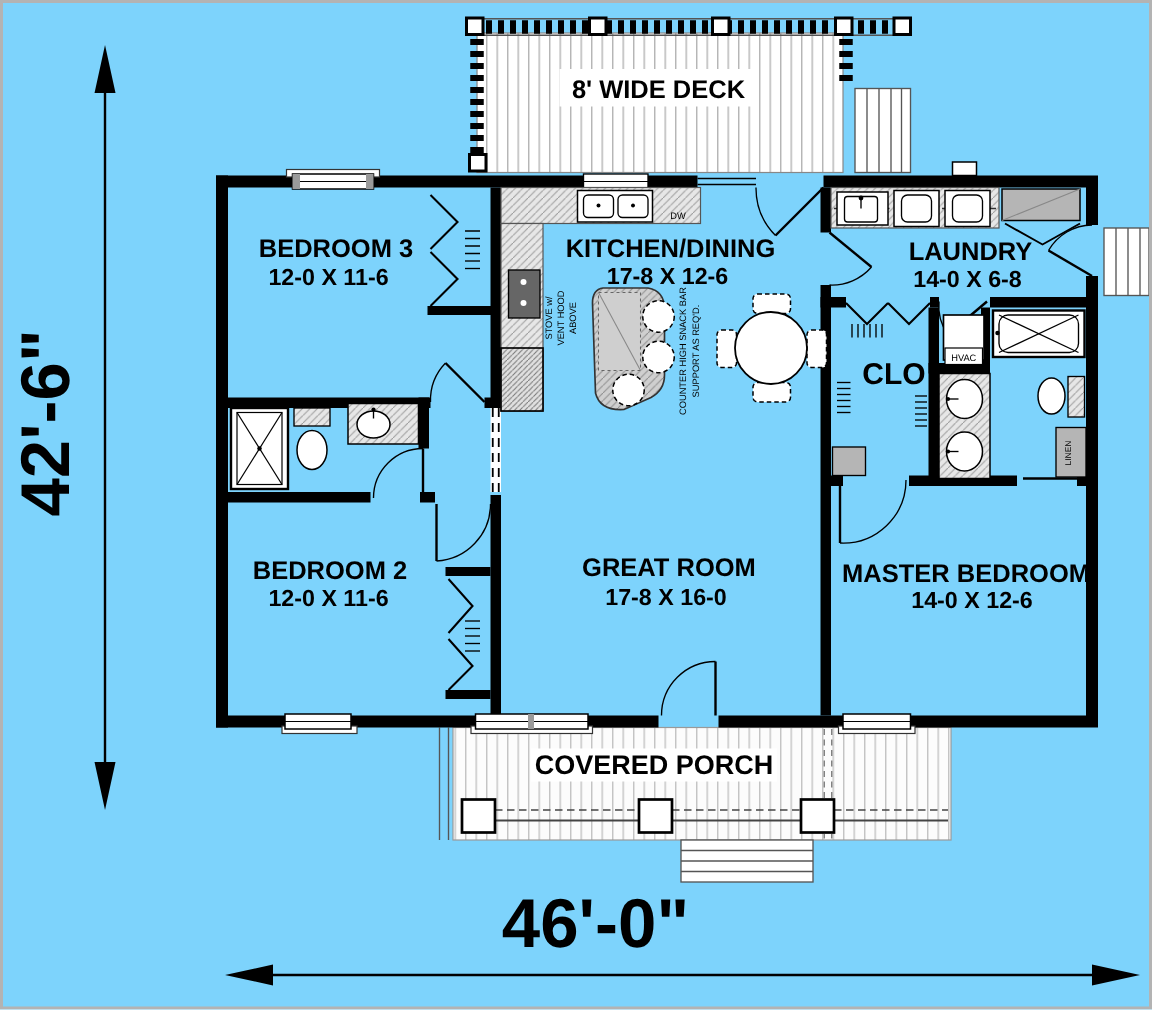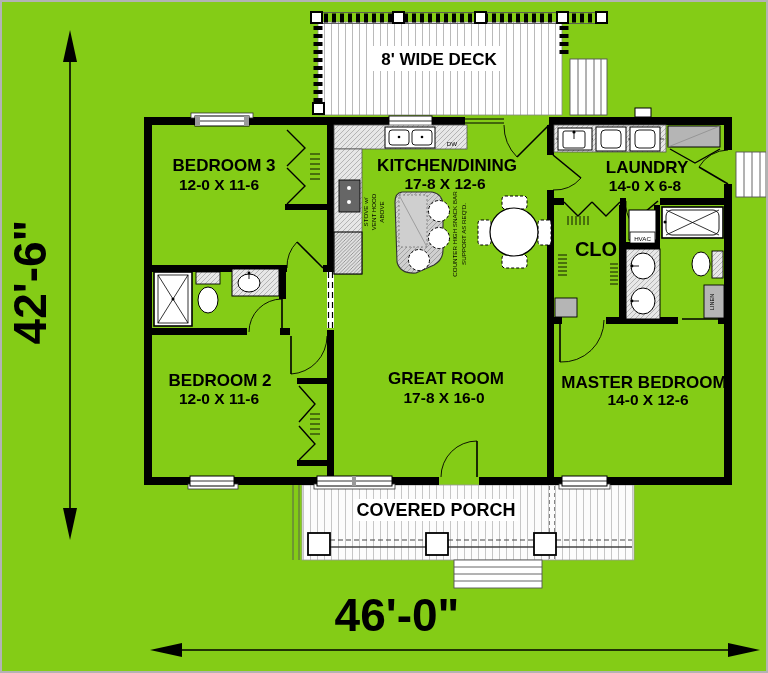--- a/index.html
+++ b/index.html
@@ -1,21 +1,21 @@
 <!DOCTYPE html>
 <html><head>
 <meta charset="utf-8">
 <style>
   html,body{margin:0;padding:0;background:#fff;}
   .canvas{
     position:relative;
     width:768px;height:673px;
     box-sizing:border-box;
     border:2px solid #b3b3b3;
-    background:#84cc16;
+    background:#7dd3fc;
     font-family:"Liberation Sans", sans-serif;
     overflow:hidden;
   }
   svg{display:block;}
   text{font-family:"Liberation Sans","DejaVu Sans",sans-serif;}
   .room-name{font-size:17px;font-weight:bold;fill:#000;}
   .room-size{font-size:15.5px;font-weight:bold;fill:#000;}
   .area-label{font-size:17px;font-weight:bold;fill:#000;}
   .porch-label{font-size:18px;font-weight:bold;fill:#000;}
   .clo-label{font-size:20px;font-weight:bold;fill:#000;}

